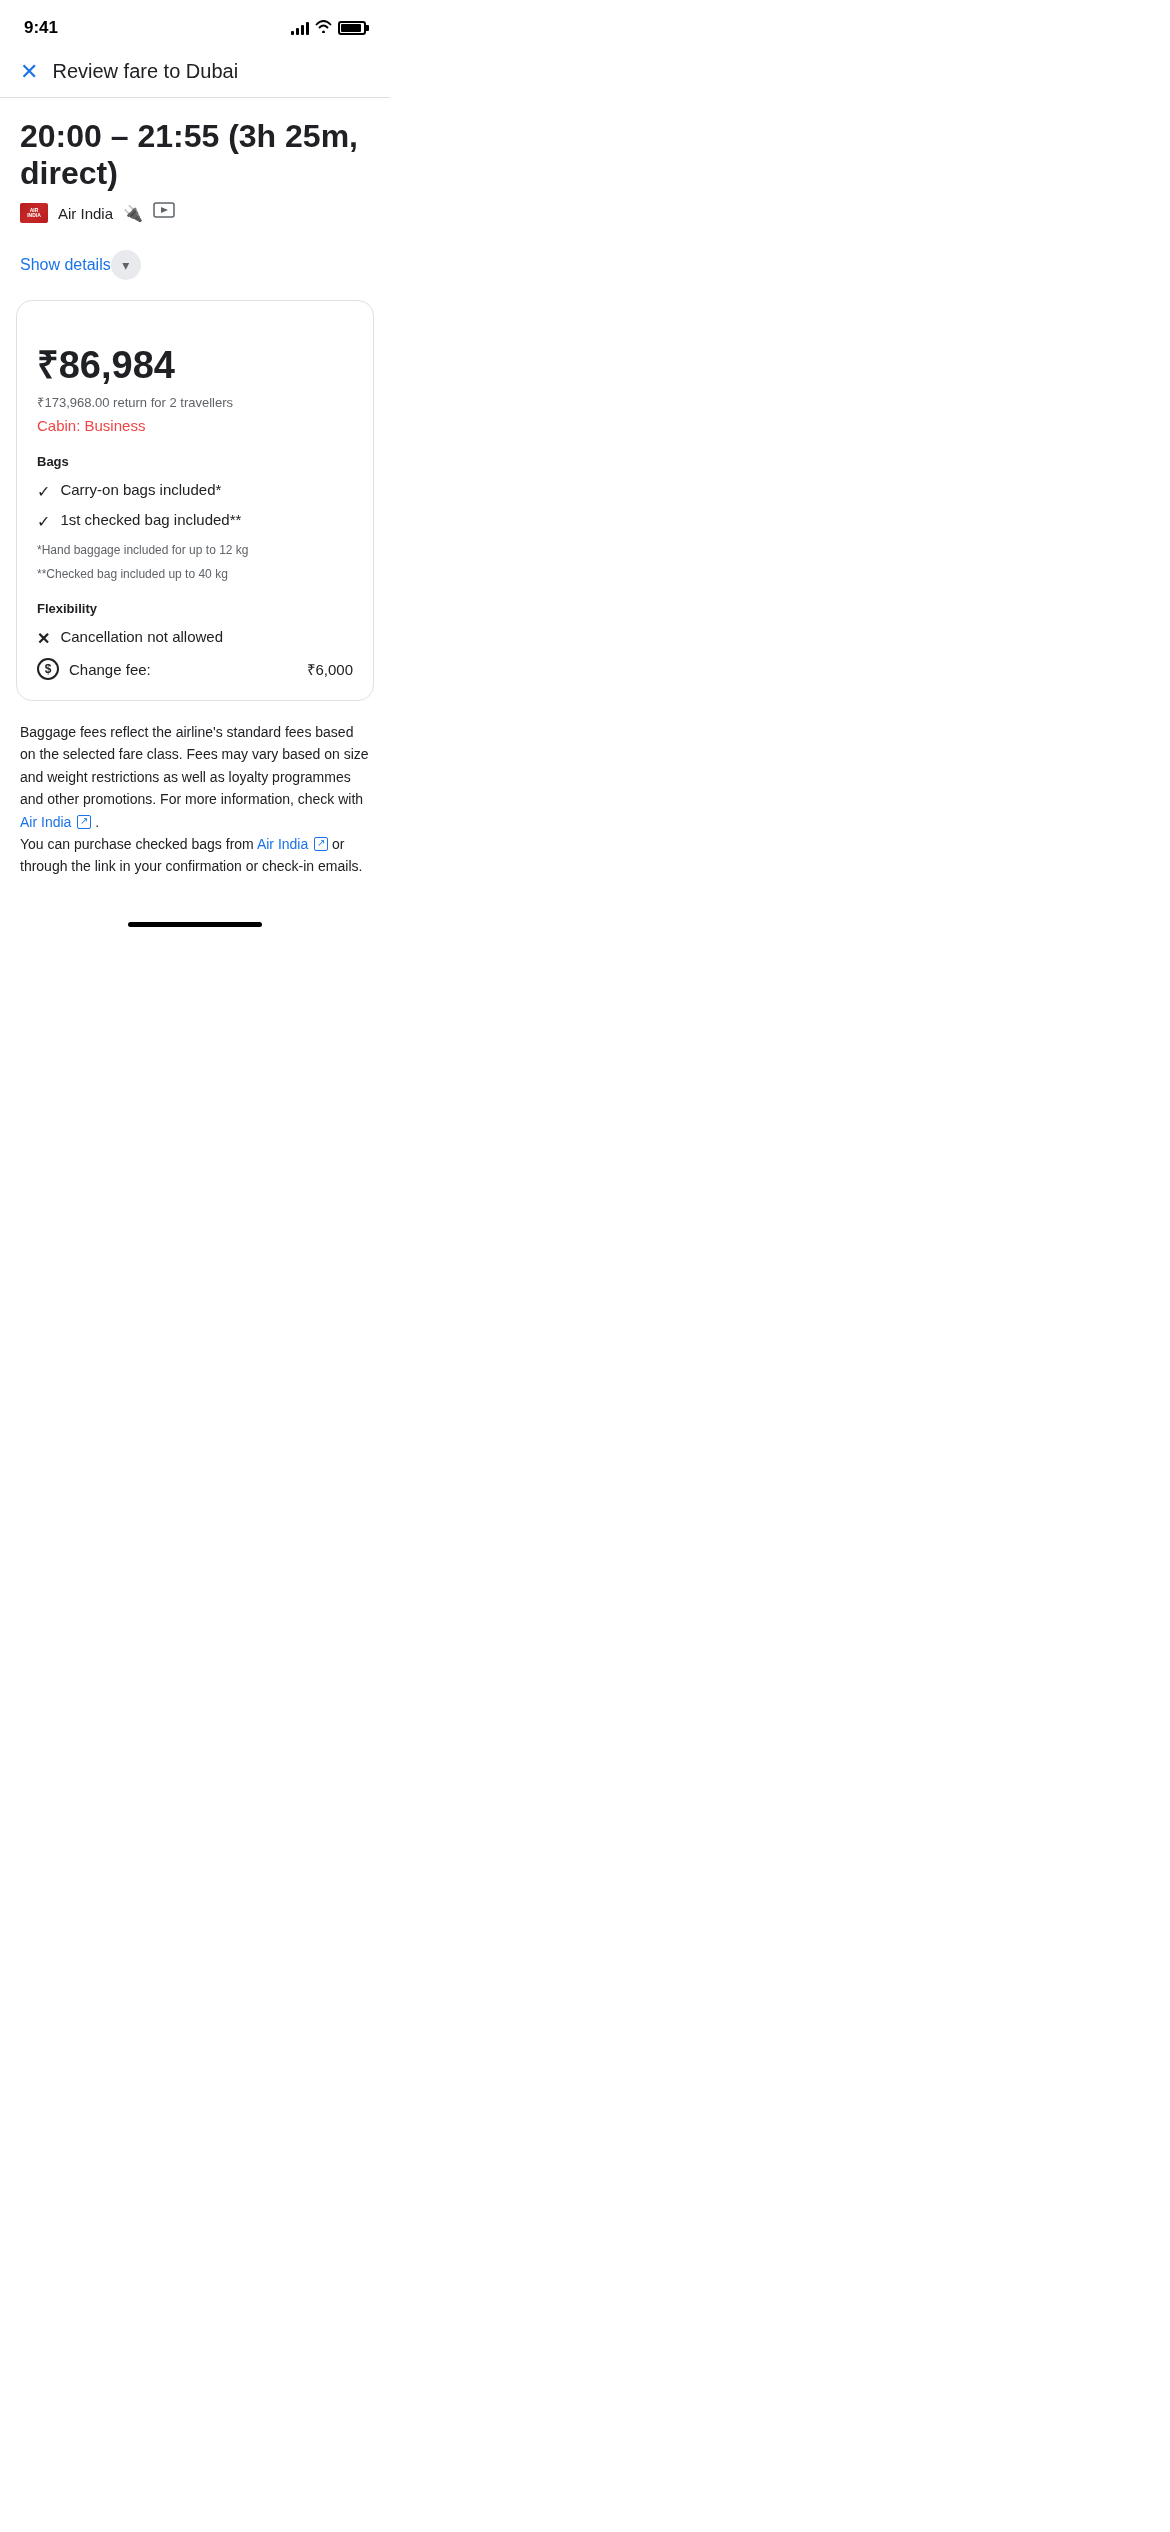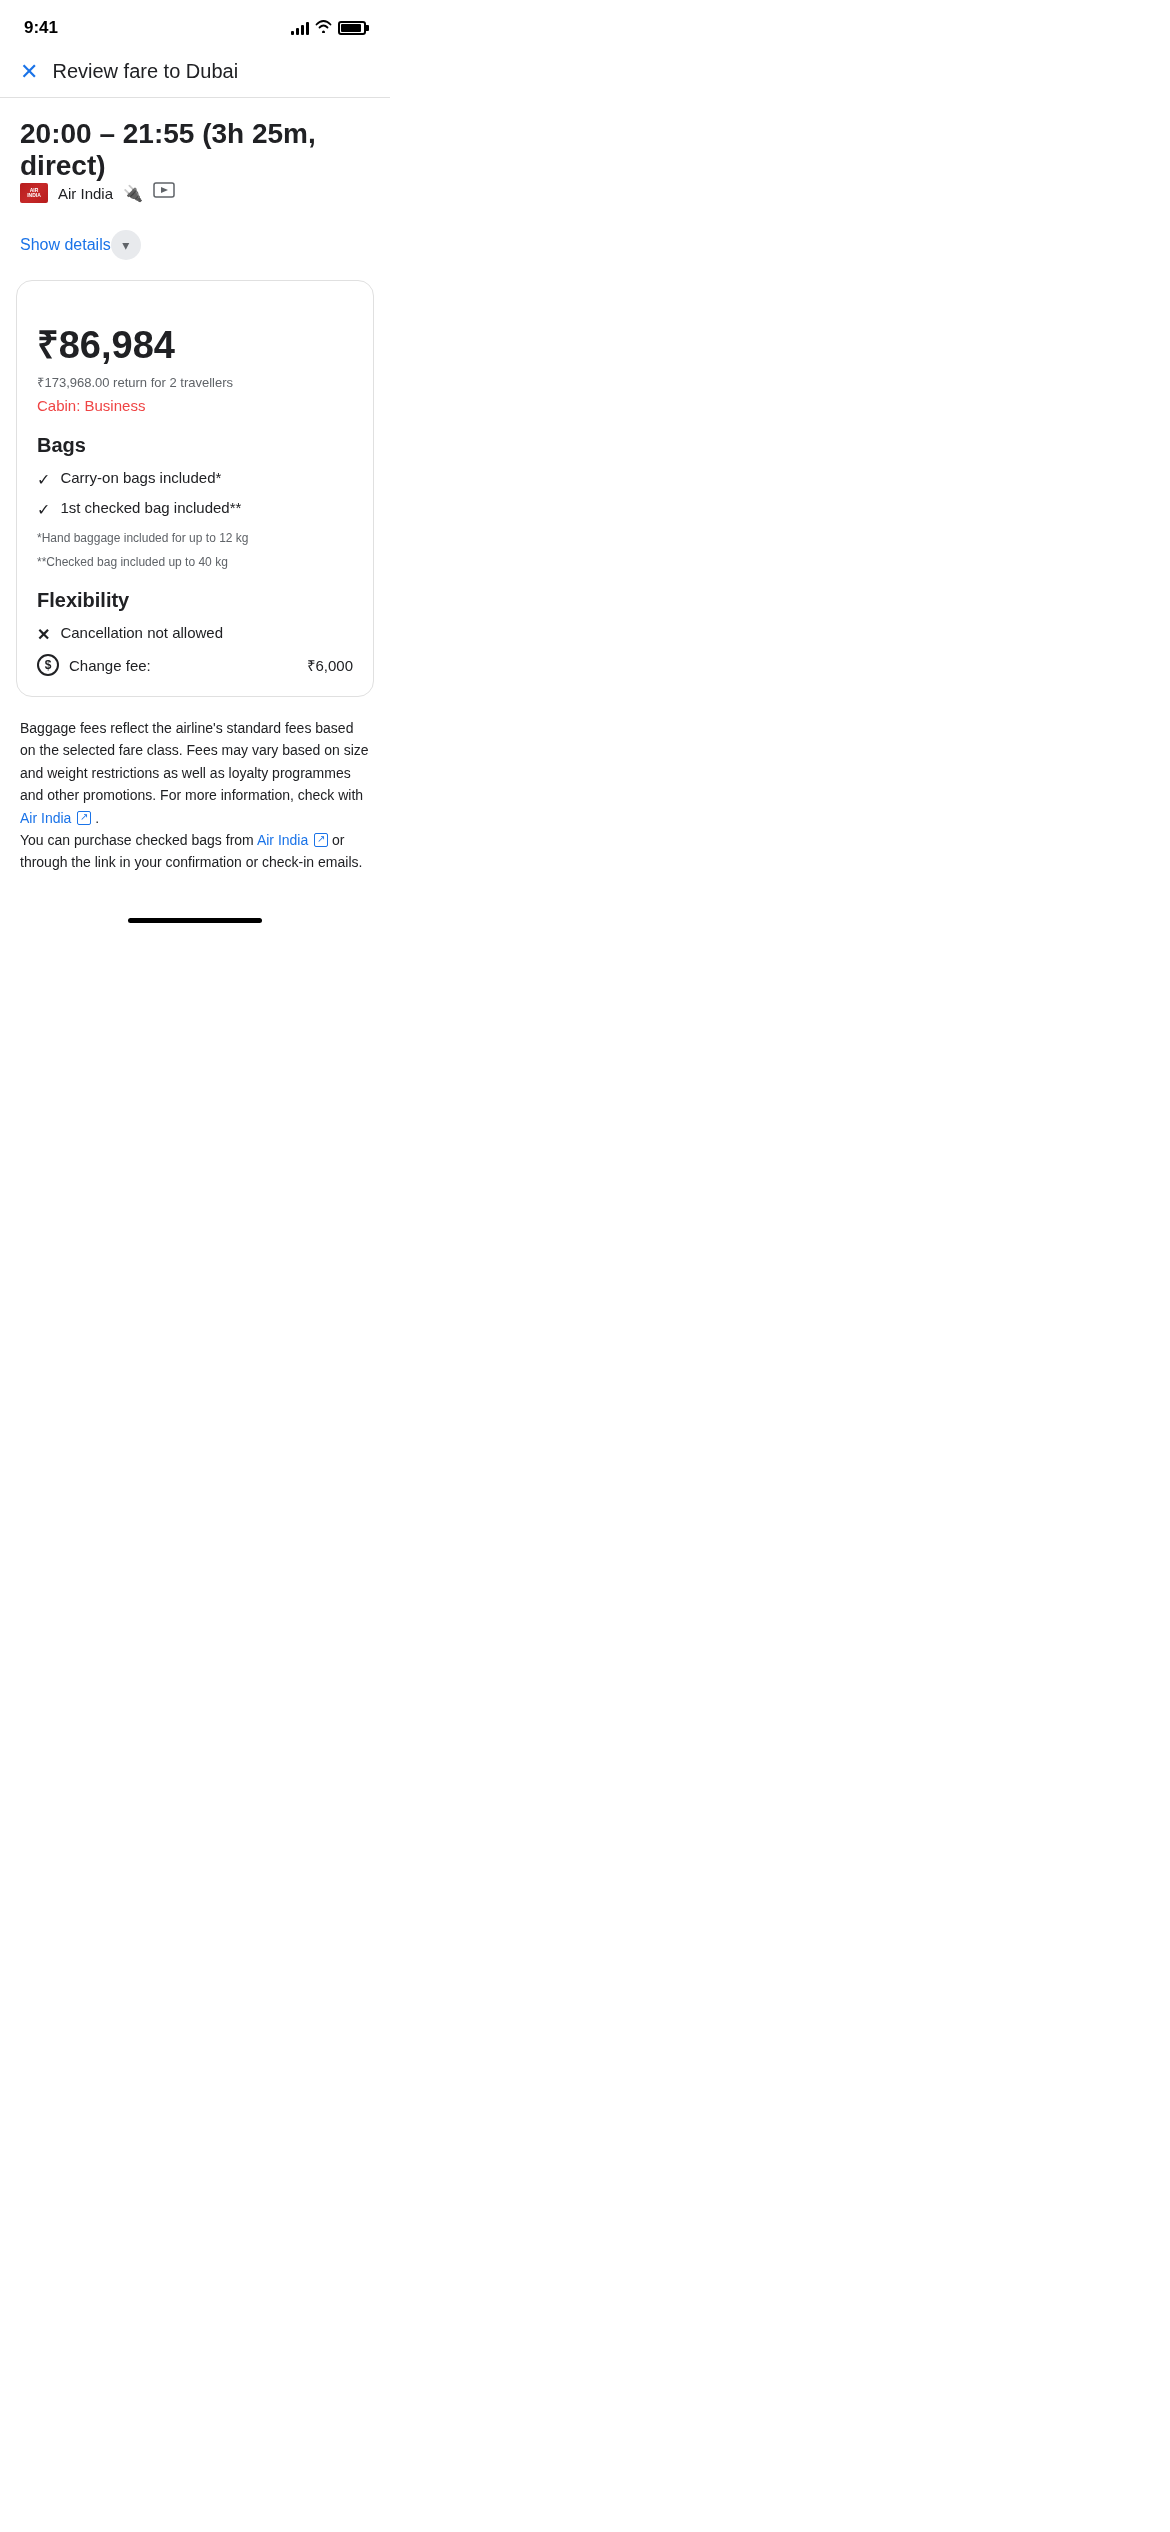--- a/index.html
+++ b/index.html
@@ -92,23 +92,24 @@
       font-size: 20px;
       font-weight: 500;
       color: #202124;
     }
 
     
     .flight-section {
       padding: 20px 20px 10px 20px;
     }
     .flight-times {
-      font-size: 28px;
+      font-size: 32px;
       font-weight: 600;
       color: #202124;
+      margin-bottom: 10px;
     }
     .airline-row {
       display: flex;
       align-items: center;
       gap: 10px;
       margin-bottom: 16px;
     }
     .airline-logo {
       width: 28px;
       height: 20px;
@@ -190,21 +191,21 @@
       color: #5f6368;
       margin-bottom: 6px;
     }
     .cabin-text {
       font-size: 15px;
       color: #ef4444;
       margin-bottom: 20px;
     }
 
     .section-title {
-      font-size: 20px;
+      font-size: 13px;
       font-weight: 600;
       color: #202124;
       margin-bottom: 12px;
     }
 
     .feature-item {
       display: flex;
       align-items: flex-start;
       gap: 10px;
       margin-bottom: 10px;

